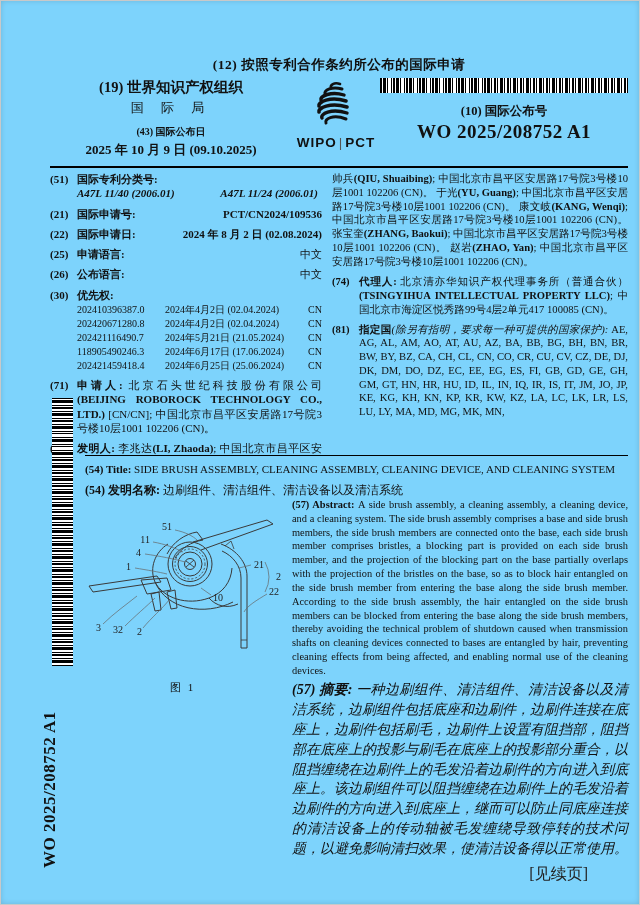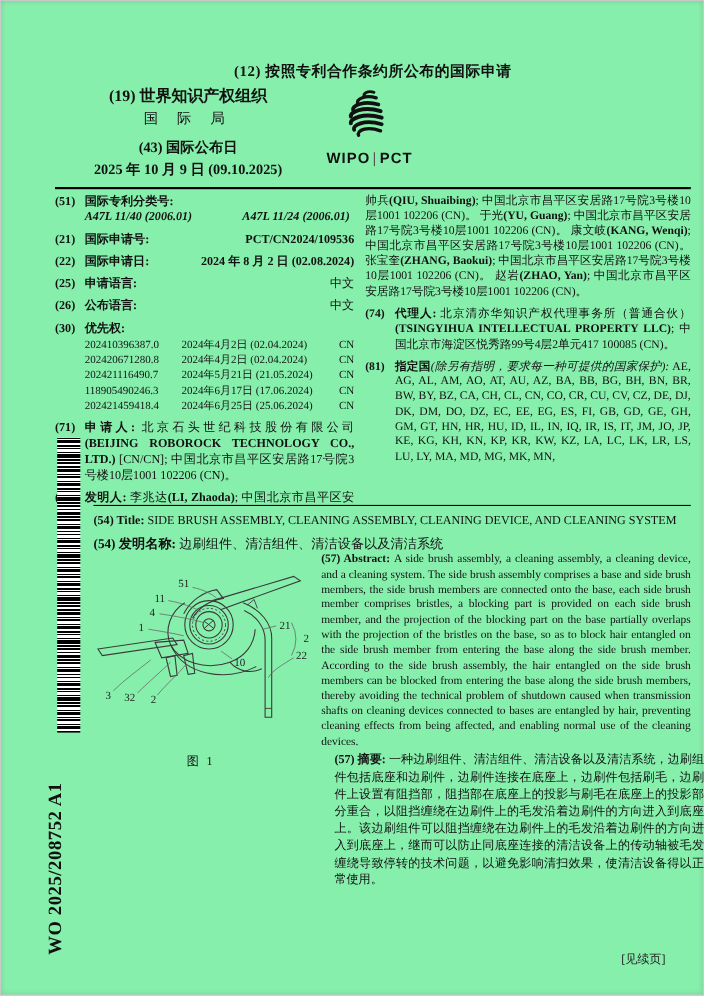--- a/index.html
+++ b/index.html
@@ -1,33 +1,33 @@
 <!DOCTYPE html>
 <html><head>
 <meta charset="utf-8">
 <style>
   * { margin:0; padding:0; box-sizing:border-box; }
   html,body { background:#e8e8e8; }
   .page {
     position:relative; width:640px; height:905px; margin:0 auto;
-    background:#86efac; overflow:hidden; color:#111;
+    background:#7dd3fc; overflow:hidden; color:#111;
     font-family:"Liberation Serif","DejaVu Serif",serif;
     box-shadow: inset 0 0 0 1px #c9c9c9, inset 0 0 6px rgba(0,0,0,.18);
   }
   .content { padding:56px 12px 0 50px; }
   .b { font-weight:bold; }
   .i { font-style:italic; }
 
   
   .hdr12 { text-align:center; font-weight:bold; font-size:13.5px; letter-spacing:.5px; }
   .hdr-row { display:flex; margin-top:4px; align-items:flex-start; }
   .hdr-left { width:242px; text-align:center; }
   .hdr-left .l1 { font-weight:bold; font-size:14.5px; }
   .hdr-left .l2 { font-size:13px; letter-spacing:7px; margin-top:2px; }
-  .hdr-left .l3 { font-weight:bold; font-size:13px; margin-top:8px; }
+  .hdr-left .l3 { font-weight:bold; font-size:10px; margin-top:8px; }
   .hdr-left .l4 { font-weight:bold; font-size:13px; margin-top:2px; }
   .hdr-logo { width:88px; text-align:center; padding-top:2px; }
   .hdr-logo .wipotext { font-family:"Liberation Sans","DejaVu Sans",sans-serif;
     font-weight:bold; font-size:13.5px; letter-spacing:1px; margin-top:3px; }
   .hdr-logo .wipotext .sep { font-weight:normal; color:#555; padding:0 2px; }
   .hdr-right { flex:1; text-align:center; }
   .barcode-h { height:15px; width:100%;
     background:repeating-linear-gradient(90deg,#000 0 1.5px,#fff 1.5px 3px,#000 3px 6px,#fff 6px 7px,#000 7px 8px,#fff 8px 10.5px,#000 10.5px 12px,#fff 12px 13px); }
   .hdr-right .pubnum-label { font-weight:bold; font-size:12.5px; margin-top:10px; }
   .hdr-right .pubnum { font-weight:bold; font-size:19px; letter-spacing:.5px; margin-top:1px; }
@@ -55,30 +55,30 @@
   .title-en { font-size:11px; }
   .title-zh { font-size:12px; margin-top:7px; }
 
   
   .bottom { position:relative; height:375px; }
   .figure-wrap { position:absolute; left:25px; top:12px; width:215px; }
   .figure-wrap svg { display:block; }
   .fig-caption { text-align:center; font-size:11px; margin-top:14px; letter-spacing:2px; }
   .abs-en { position:absolute; left:242px; top:-6px; width:336px;
     font-size:10.4px; line-height:1.33; text-align:justify; }
-  .abs-zh { position:absolute; left:254px; top:176px; width:336px;
-    font-size:11px; line-height:1.42; text-align:justify; }
+  .abs-zh { position:absolute; left:242px; top:176px; width:336px;
+    font-size:14px; line-height:1.42; text-align:justify;font-style:italic; }
 
   
   .barcode-v { position:absolute; left:52px; top:398px; width:21px; height:268px;
     background:repeating-linear-gradient(0deg,#000 0 1.5px,#fff 1.5px 3px,#000 3px 6px,#fff 6px 7px,#000 7px 8px,#fff 8px 10.5px,#000 10.5px 12px,#fff 12px 13px); }
   .side-pubnum { position:absolute; left:40px; top:868px; width:210px;
     transform:rotate(-90deg); transform-origin:0 0;
     font-weight:bold; font-size:17px; letter-spacing:.5px; white-space:nowrap; }
-  .footer-note { position:absolute; right:35px; top:864px; font-size:11px; color:#222; }
+  .footer-note { position:absolute; right:52px; top:864px; font-size:16px; color:#222; }
 
   svg text { font-family:"Liberation Serif","DejaVu Serif",serif; font-size:10px; fill:#222; }
 </style>
 </head>
 <body>
 
 <div class="page">
 
   <div class="content">
 
@@ -100,20 +100,25 @@
             <path d="M38,15 C25,11 14,16 15,20" stroke-width="3.4"></path>
             <path d="M40,21 C24,16 12,22 13,26" stroke-width="3.6"></path>
             <path d="M41,27 C24,22 12,28 13,32" stroke-width="3.6"></path>
             <path d="M41,33 C25,28 14,34 16,38" stroke-width="3.4"></path>
             <path d="M40,39 C27,34 18,39 20,43" stroke-width="3"></path>
           </g>
         </svg>
         <div class="wipotext"><span>WIPO</span><span class="sep">|</span><span>PCT</span></div>
       </div>
 
+      <div class="hdr-right">
+        <div class="barcode-h"></div>
+        <div class="pubnum-label">(10) 国际公布号</div>
+        <div class="pubnum">WO 2025/208752 A1</div>
+      </div>
     </div>
 
     <hr class="rule1">
 
     <div class="cols">
       <div class="col-l">
 
         <div class="inid">
           <span class="tag">(51)</span>
           <div class="body">

